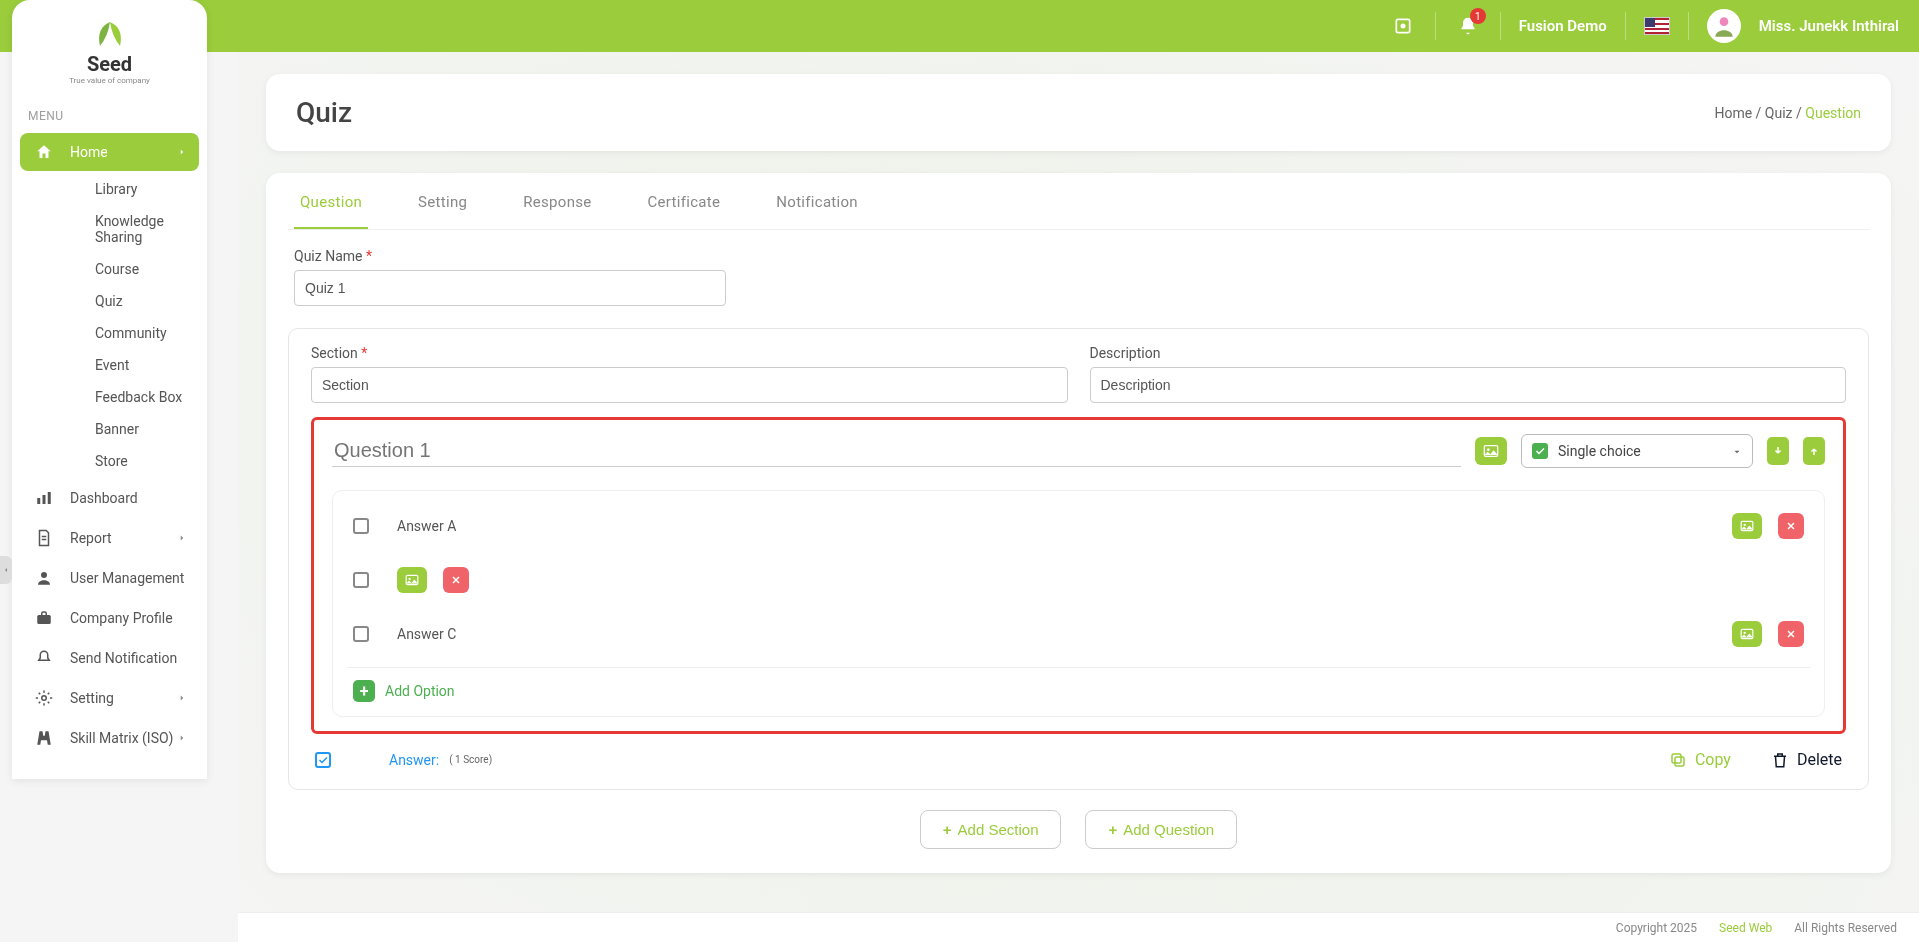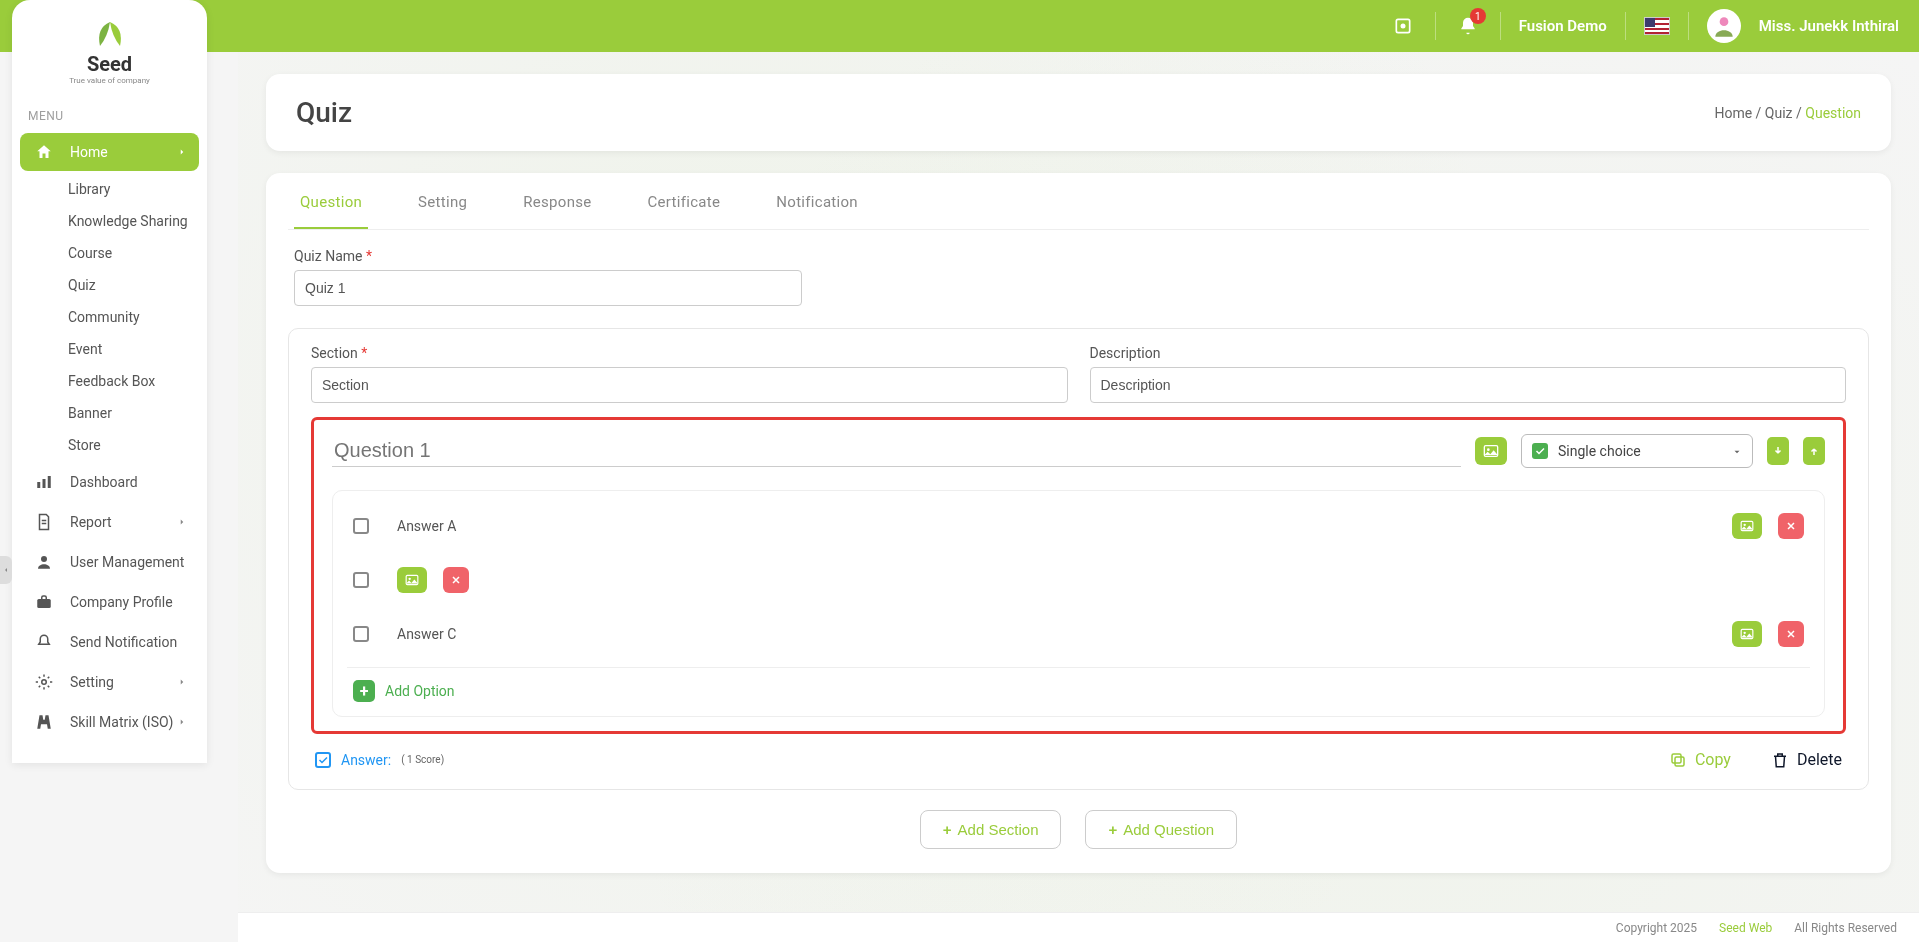--- a/index.html
+++ b/index.html
@@ -26,38 +26,38 @@
 
 .menu-label { padding: 14px 16px 8px; color: #9e9e9e; font-size: 12px; letter-spacing: 0.5px; }
 .menu-list { list-style: none; }
 .menu-item { display: flex; align-items: center; padding: 10px 12px; color: #555; font-size: 14px; cursor: pointer; border-radius: 8px; margin: 2px 8px; }
 .menu-item .mi-icon { width: 24px; display: flex; justify-content: center; margin-right: 14px; color: #555; }
 .menu-item .mi-icon svg { fill: currentColor; }
 .menu-item .mi-chevron { margin-left: auto; color: #888; }
 .menu-item.active { background: #9acc3b; color: #fff; }
 .menu-item.active .mi-icon { color: #fff; }
 .menu-item.active .mi-chevron { color: #fff; }
-.submenu { list-style: none; }
+.submenu { list-style: none; padding-left: 27px; }
 .submenu li { padding: 8px 10px 8px 56px; color: #555; font-size: 14px; cursor: pointer; }
 
 .content { position: absolute; top: 52px; left: 238px; right: 0; bottom: 0; overflow: auto; padding: 22px 28px 0; }
 .page-header { background: #fff; border-radius: 14px; padding: 22px 30px; display: flex; align-items: center; justify-content: space-between; box-shadow: 0 2px 6px rgba(0,0,0,0.06); }
 .page-title { font-size: 28px; font-weight: 500; color: #444; }
 .breadcrumb { font-size: 14px; color: #666; }
 .breadcrumb .bc-active { color: #9acc3b; }
 
 .card { background: #fff; border-radius: 14px; margin-top: 22px; box-shadow: 0 2px 6px rgba(0,0,0,0.06); padding: 0 22px 24px; }
 .tabs { display: flex; gap: 44px; border-bottom: 1px solid #eee; padding: 0 6px; }
 .tab { padding: 20px 6px 16px; color: #888; font-size: 15px; cursor: pointer; border-bottom: 2px solid transparent; letter-spacing: 0.3px; }
 .tab.active { color: #9acc3b; border-bottom-color: #9acc3b; }
 
 .form-block { padding: 18px 6px 8px; }
 .field-label { font-size: 14px; color: #555; margin-bottom: 6px; }
 .req { color: #e53935; }
-.text-input { width: 508px; height: 36px; border: 1px solid #ccc; border-radius: 4px; padding: 0 10px; font-size: 14px; color: #555; }
+.text-input { width: 432px; height: 36px; border: 1px solid #ccc; border-radius: 4px; padding: 0 10px; font-size: 14px; color: #555; }
 
 .section-card { border: 1px solid #e6e6e6; border-radius: 10px; margin-top: 14px; padding: 16px 22px 20px; }
 .section-row { display: flex; gap: 22px; }
 .section-col { flex: 1; }
 .section-col .text-input { width: 100%; }
 
 .question-card { border: 3px solid #e53935; border-radius: 6px; margin-top: 14px; padding: 14px 18px 14px; }
 .q-header { display: flex; align-items: center; gap: 14px; }
 .q-input { flex: 1; border: none; border-bottom: 1px solid #ccc; font-size: 20px; color: #888; padding: 4px 2px; background: transparent; }
 .pic-btn { width: 32px; height: 28px; background: #9acc3b; border-radius: 6px; display: flex; align-items: center; justify-content: center; cursor: pointer; }
@@ -77,21 +77,21 @@
 .answer-pic svg { fill: #fff; }
 .answer-del { width: 26px; height: 26px; background: #f06369; border-radius: 6px; display: flex; align-items: center; justify-content: center; cursor: pointer; }
 .answer-del svg { fill: #fff; width: 12px; height: 12px; }
 .add-option { display: flex; align-items: center; gap: 10px; padding: 12px 6px 6px; border-top: 1px solid #eee; margin-top: 6px; cursor: pointer; }
 .add-option .plus { width: 22px; height: 22px; background: #4caf50; border-radius: 5px; display: flex; align-items: center; justify-content: center; color: #fff; font-weight: bold; }
 .add-option .ao-label { color: #4caf50; font-size: 14px; }
 
 .q-footer { display: flex; align-items: center; margin-top: 16px; padding: 0 4px; }
 .q-footer .ans-check { width: 16px; height: 16px; border: 2px solid #2196f3; border-radius: 3px; display: flex; align-items: center; justify-content: center; margin-right: 10px; cursor: pointer; }
 .q-footer .ans-check svg { fill: #2196f3; width: 12px; height: 12px; }
-.q-footer .ans-label { color: #2196f3; font-size: 14px; margin-right: 10px; }
+.q-footer .ans-label { color: #2196f3; font-size: 14px; margin-right: 10px; margin-left: 48px; }
 .q-footer .score { color: #666; font-size: 10px; }
 .q-footer .spacer { flex: 1; }
 .action-btn { display: flex; align-items: center; gap: 8px; cursor: pointer; margin-left: 40px; }
 .action-btn.copy { color: #9acc3b; }
 .action-btn.delete { color: #0f172a; justify-content: space-between; }
 .action-btn svg { fill: currentColor; width: 18px; height: 18px; }
 
 .add-row { display: flex; justify-content: center; gap: 24px; margin-top: 20px; }
 .outline-btn { border: 1px solid #ccc; border-radius: 8px; background: #fff; padding: 10px 22px; color: #9acc3b; font-size: 15px; cursor: pointer; display: flex; align-items: center; gap: 6px; }
 .outline-btn .plus-sm { font-weight: bold; }

